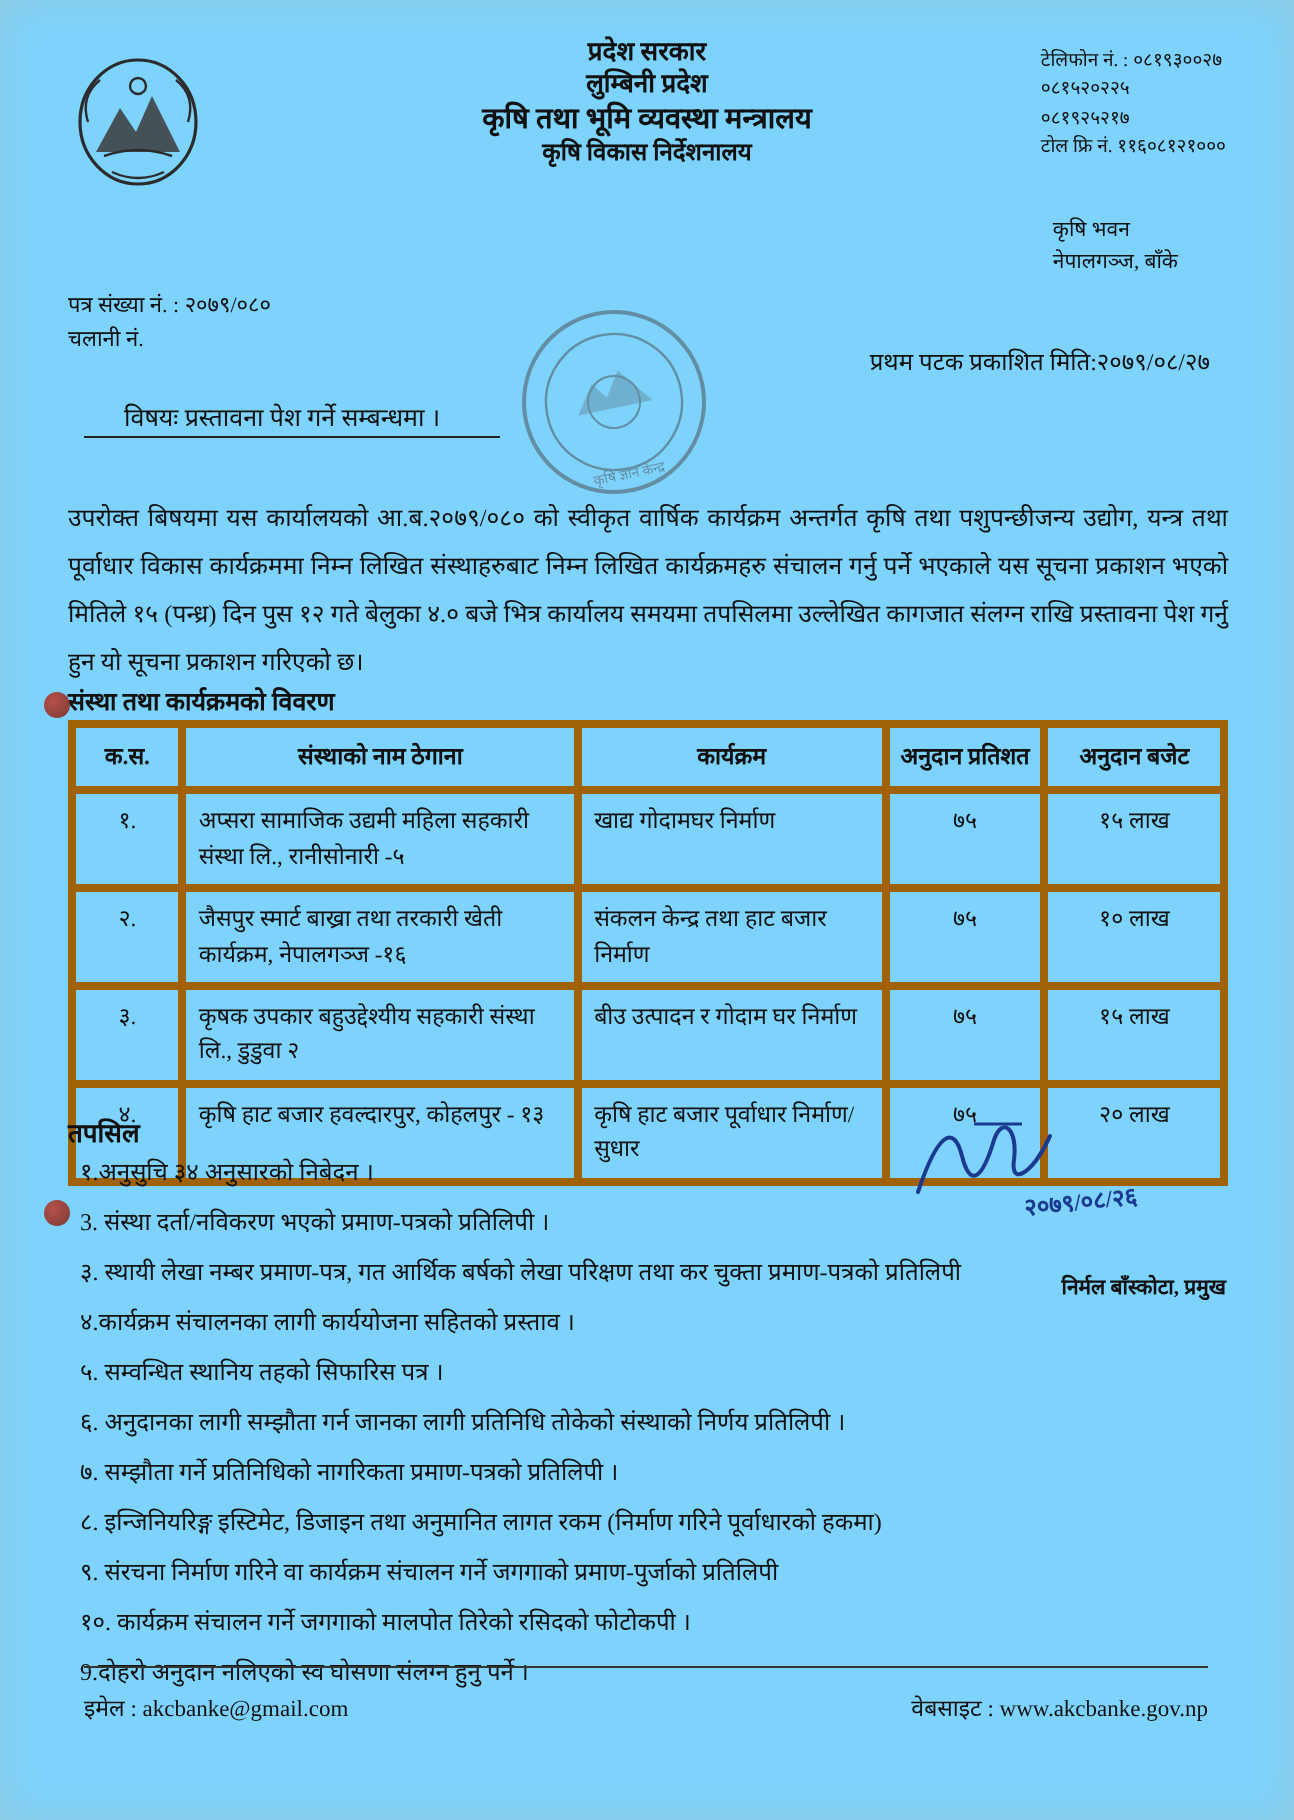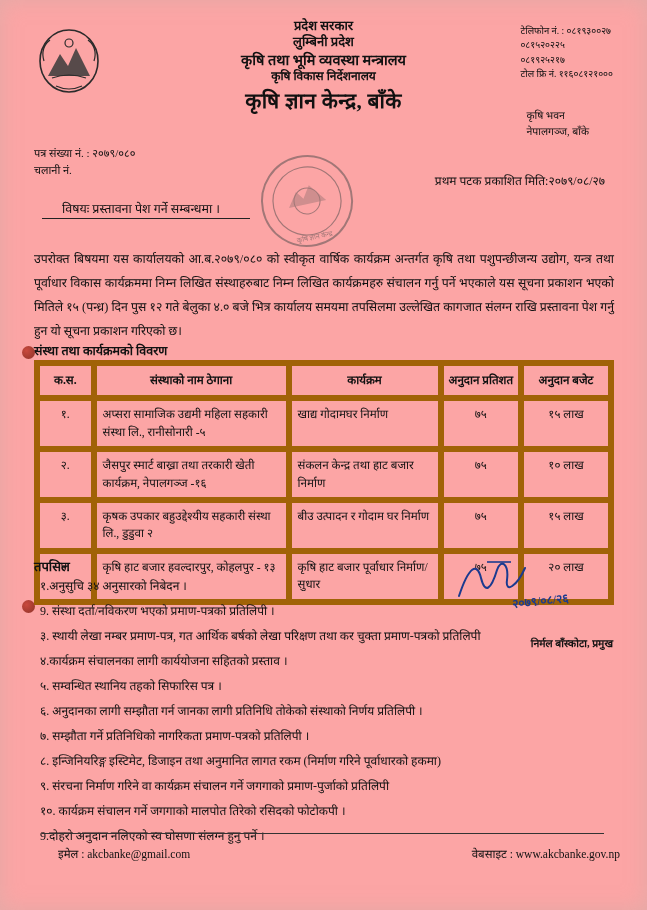--- a/index.html
+++ b/index.html
@@ -11,21 +11,21 @@
     height: 910px;
     background: #ffffff;
     font-family: "Liberation Serif", serif;
     color: #111111;
     overflow: hidden;
   }
   .page {
     position: relative;
     width: 647px;
     height: 910px;
-    background: #fca5a5;
+    background: #7dd3fc;
     box-sizing: border-box;
     padding: 0;
   }
   
   .page::before {
     content: "";
     position: absolute;
     left: 0; top: 0; right: 0; bottom: 0;
     box-shadow: inset 0 0 22px rgba(180,180,170,0.35);
     pointer-events: none;
@@ -147,21 +147,21 @@
   
   table.main {
     position: absolute;
     left: 34px;
     top: 360px;
     width: 580px;
     border-collapse: collapse;
     font-size: 11.6px;
   }
   table.main th, table.main td {
-    border: 6px solid #a16207;
+    border: 4px solid #a16207;
     padding: 5px 6px;
     vertical-align: top;
     line-height: 1.5;
   }
   table.main th {
     font-weight: bold;
     text-align: center;
     padding: 6px 4px;
   }
   .col-sn { width: 44px; text-align: center; }
@@ -233,21 +233,20 @@
     border-bottom: 1px solid #333;
   }
   .footer {
     position: absolute;
     left: 42px;
     top: 846px;
     width: 562px;
     font-size: 11.5px;
     display: flex;
     justify-content: space-between;
-    margin-left: 16px;
   }
   .footer span { white-space: nowrap; }
 </style>
 </head>
 <body>
 
 <div class="page">
 
   <div class="header">
 
@@ -261,21 +260,20 @@
         <path d="M56 33 Q60 20 50 12" fill="none" stroke="#2b2b2b" stroke-width="1.2"></path>
         <path d="M18 58 Q31 64 44 58" fill="none" stroke="#2b2b2b" stroke-width="1.2"></path>
       </svg>
     </div>
 
     <div class="head-center">
       <div class="head-l1">प्रदेश सरकार</div>
       <div class="head-l2">लुम्बिनी प्रदेश</div>
       <div class="head-l3">कृषि तथा भूमि व्यवस्था मन्त्रालय</div>
       <div class="head-l4">कृषि विकास निर्देशनालय</div>
-      <div class="head-title">कृषि ज्ञान केन्द्र, बाँके</div>
     </div>
 
     <div class="head-right">
       <div>टेलिफोन नं. : ०८१९३००२७</div>
       <div>०८१५२०२२५</div>
       <div>०८१९२५२१७</div>
       <div>टोल फ्रि नं. ११६०८१२१०००</div>
     </div>
   </div>
 
@@ -348,21 +346,21 @@
         <td class="col-prog">कृषि हाट बजार पूर्वाधार निर्माण/सुधार</td>
         <td class="col-pct">७५</td>
         <td class="col-budget">२० लाख</td>
       </tr>
     </tbody>
   </table>
 
   <div class="tapsil-title">तपसिल</div>
   <div class="tapsil">
     <div>१.अनुसुचि ३४ अनुसारको निबेदन ।</div>
-    <div>9. संस्था दर्ता/नविकरण भएको प्रमाण-पत्रको प्रतिलिपी ।</div>
+    <div>3. संस्था दर्ता/नविकरण भएको प्रमाण-पत्रको प्रतिलिपी ।</div>
     <div>३. स्थायी लेखा नम्बर प्रमाण-पत्र, गत आर्थिक बर्षको लेखा परिक्षण तथा कर चुक्ता प्रमाण-पत्रको प्रतिलिपी</div>
     <div>४.कार्यक्रम संचालनका लागी कार्ययोजना सहितको प्रस्ताव ।</div>
     <div>५. सम्वन्धित स्थानिय तहको सिफारिस पत्र ।</div>
     <div>६. अनुदानका लागी सम्झौता गर्न जानका लागी प्रतिनिधि तोकेको संस्थाको निर्णय प्रतिलिपी ।</div>
     <div>७. सम्झौता गर्ने प्रतिनिधिको नागरिकता प्रमाण-पत्रको प्रतिलिपी ।</div>
     <div>८. इन्जिनियरिङ्ग इस्टिमेट, डिजाइन तथा अनुमानित लागत रकम (निर्माण गरिने पूर्वाधारको हकमा)</div>
     <div>९. संरचना निर्माण गरिने वा कार्यक्रम संचालन गर्ने जगगाको प्रमाण-पुर्जाको प्रतिलिपी</div>
     <div>१०. कार्यक्रम संचालन गर्ने जगगाको मालपोत तिरेको रसिदको फोटोकपी ।</div>
     <div>9.दोहरो अनुदान नलिएको स्व घोसणा संलग्न हुनु पर्ने ।</div>
   </div>

